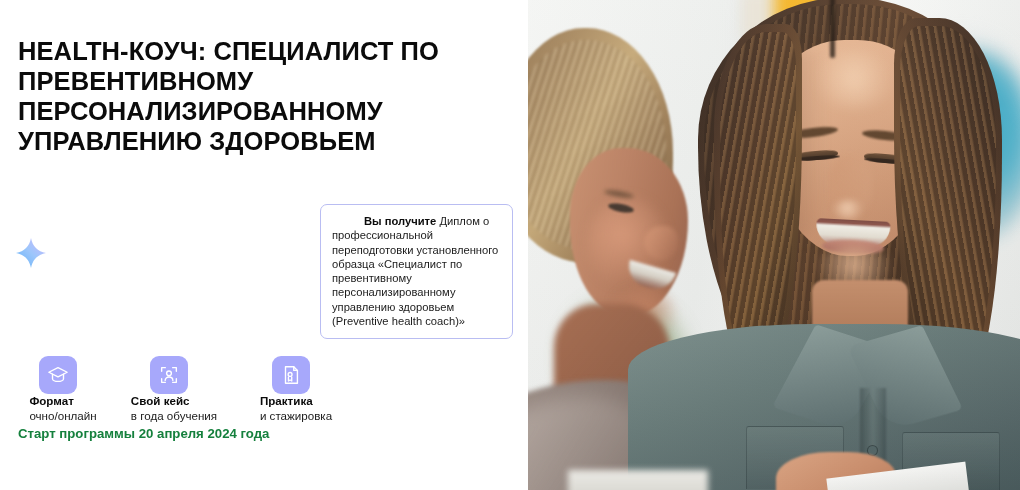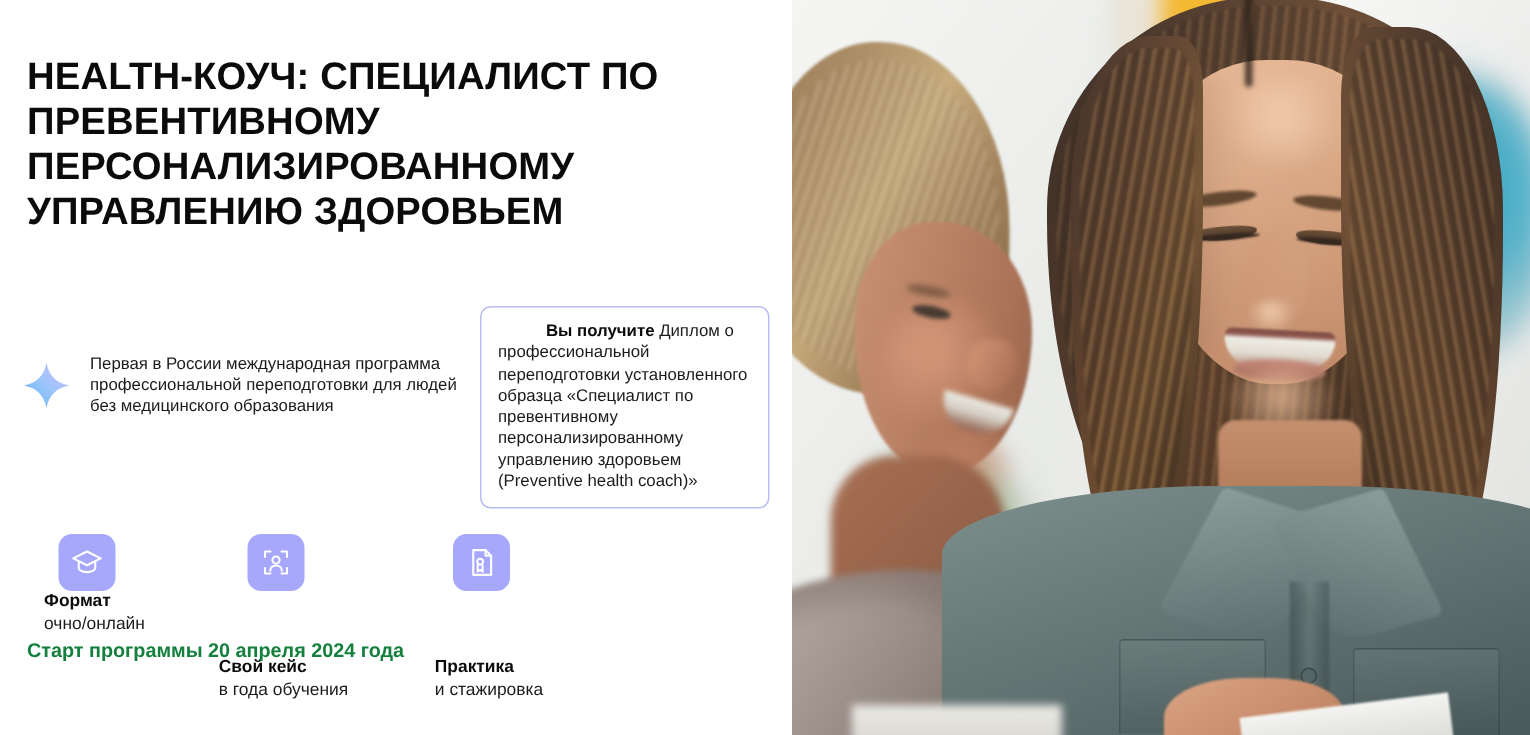--- a/index.html
+++ b/index.html
@@ -97,22 +97,21 @@
     top: 356px;
     display: flex;
     align-items: flex-start;
   }
   .feature {
     display: flex;
     align-items: center;
     flex-direction: column;
   }
   .feature + .feature {
-    margin-left: 23px;
-    gap: 44px;
+    margin-left: 8px;
   }
   .feature-icon {
     flex: 0 0 auto;
     width: 38px;
     height: 38px;
     border-radius: 9px;
     background: #a7a8fb;
     display: flex;
     align-items: center;
     justify-content: center;
@@ -762,21 +761,20 @@
       <svg class="sparkle-icon" viewBox="0 0 34 34">
         <defs>
           <linearGradient id="sparkGrad" x1="0" y1="1" x2="1" y2="0">
             <stop offset="0%" stop-color="#5fb0f7"></stop>
             <stop offset="50%" stop-color="#9cc6fb"></stop>
             <stop offset="100%" stop-color="#cdb8fc"></stop>
           </linearGradient>
         </defs>
         <path d="M17 2 C18.6 10.4 23.6 15.4 32 17 C23.6 18.6 18.6 23.6 17 32 C15.4 23.6 10.4 18.6 2 17 C10.4 15.4 15.4 10.4 17 2 Z" fill="url(#sparkGrad)"></path>
       </svg>
-      <div class="bullet-text">Первая в России международная программа профессиональной переподготовки для людей без медицинского образования</div>
     </div>
 
     <div class="diploma-box">
       <b>Вы получите</b><span> Диплом о профессиональной переподготовки установленного образца «Специалист по превентивному персонализированному управлению здоровьем (Preventive health coach)»</span>
     </div>
 
     <div class="features">
 
       <div class="feature feature-w1">
         <div class="feature-icon">

